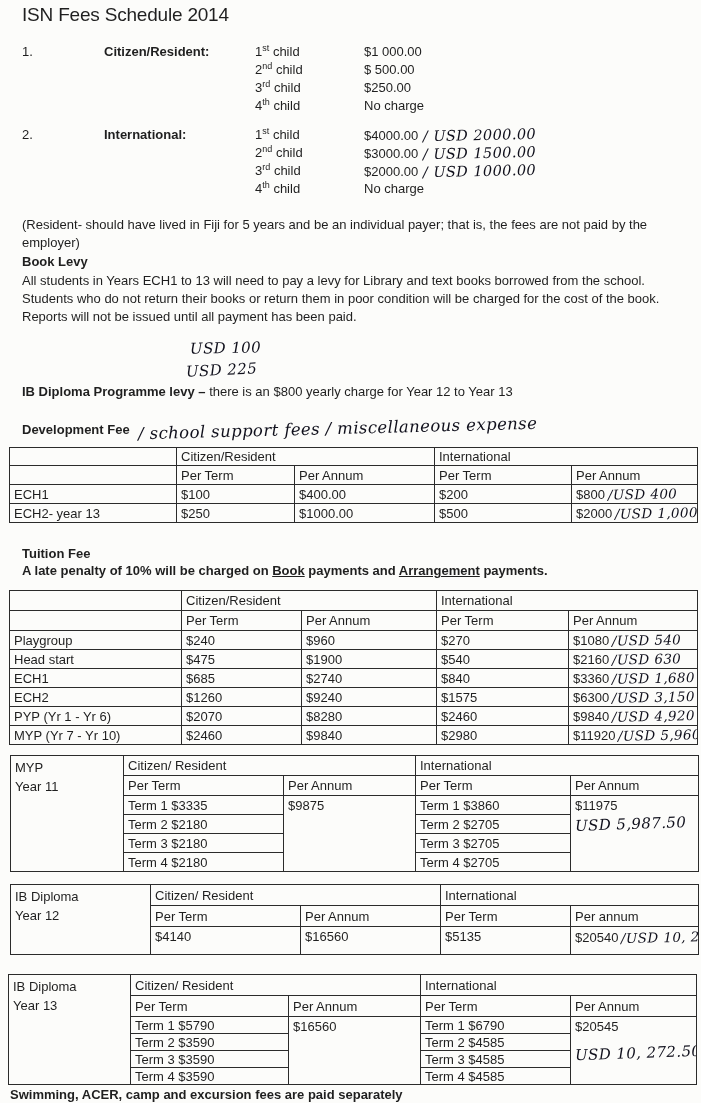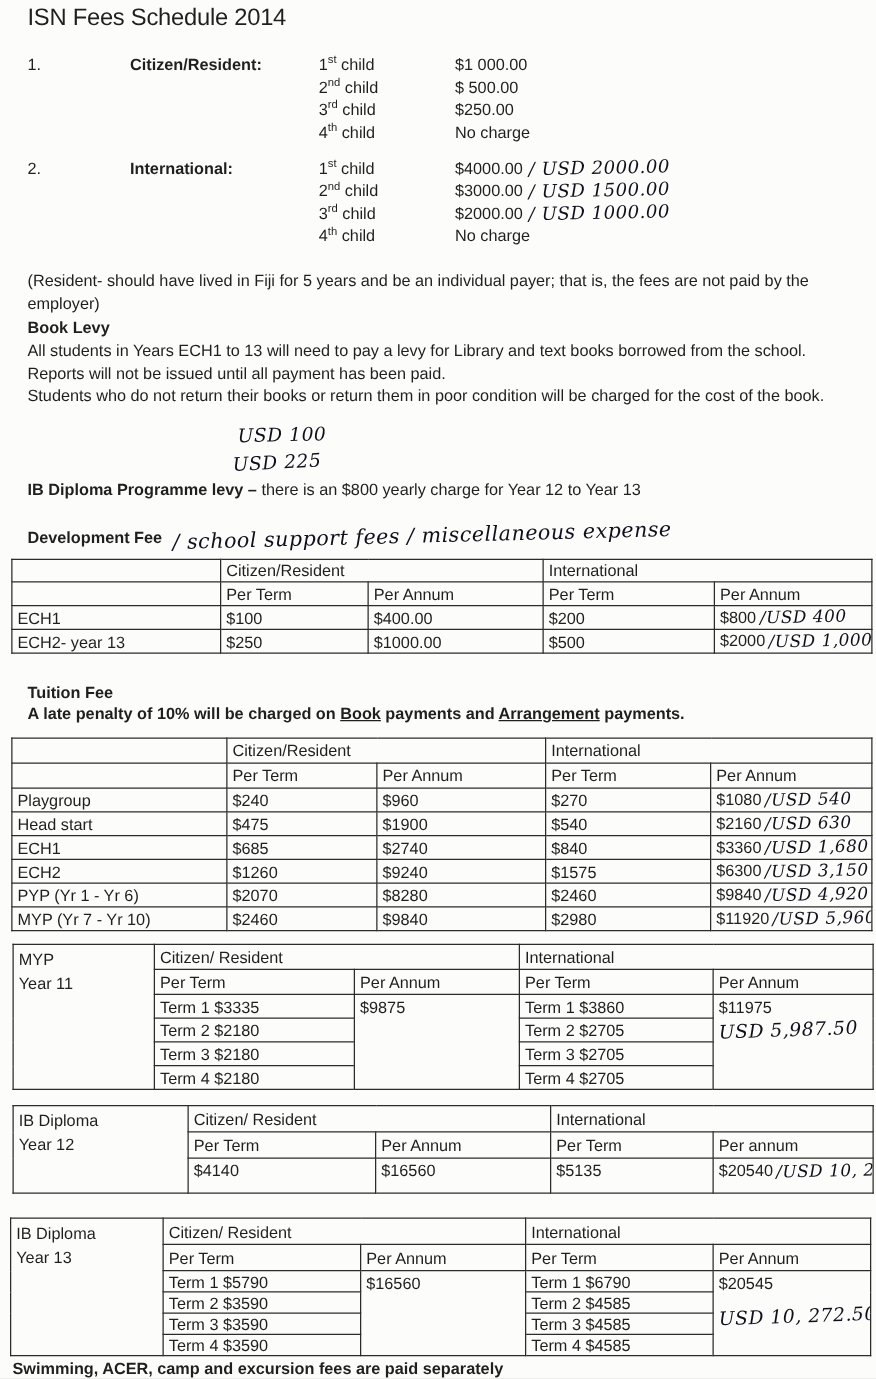--- a/index.html
+++ b/index.html
@@ -107,22 +107,22 @@
       <span class="er-child"><span>4</span><sup>th</sup> <span>child</span></span>
       <span class="er-amt">No charge</span>
     </div>
   </div>
 
   <div class="abs para" style="top:216px;left:22px;width:665px;">(Resident- should have lived in Fiji for 5 years and be an individual payer; that is, the fees are not paid by the employer)</div>
 
   <div class="abs h2" style="top:254px;left:22px;">Book Levy</div>
   <div class="abs" style="top:272px;left:22px;width:680px;">
     <div class="para">All students in Years ECH1 to 13 will need to pay a levy for Library and text books borrowed from the school.</div>
+    <div class="para">Students who do not return their books or return them in poor condition will be charged for the cost of the book.</div>
     <div class="para">Reports will not be issued until all payment has been paid.</div>
-    <div class="para">Students who do not return their books or return them in poor condition will be charged for the cost of the book.</div>
   </div>
 
   <table class="abs t-book" style="top:337px;left:13px;width:172px;">
     <colgroup>
         <col style="width:122px">
         <col style="width:50px">
       </colgroup>
     <tbody>
   </tbody>
     </table>

